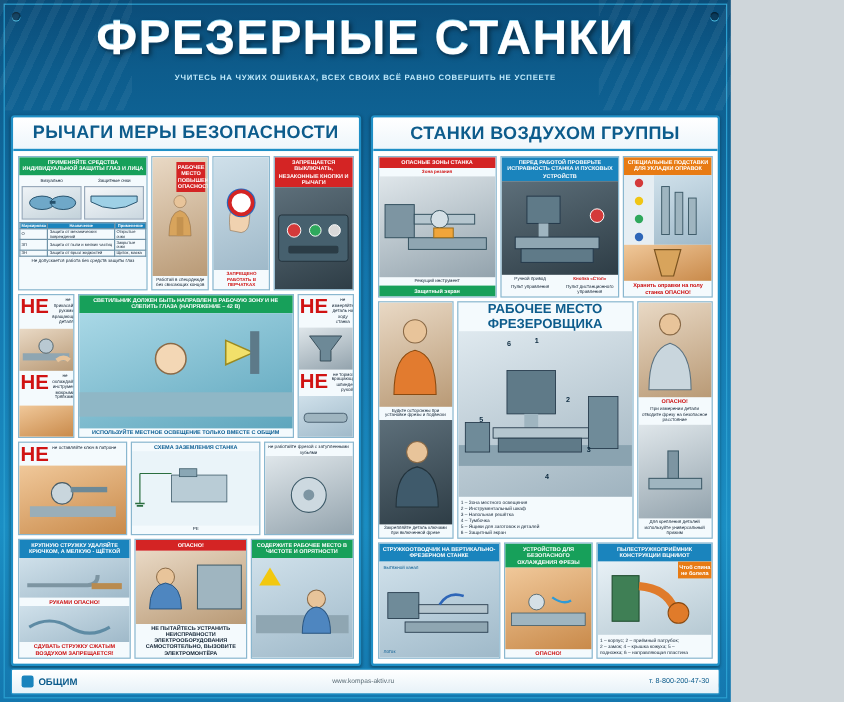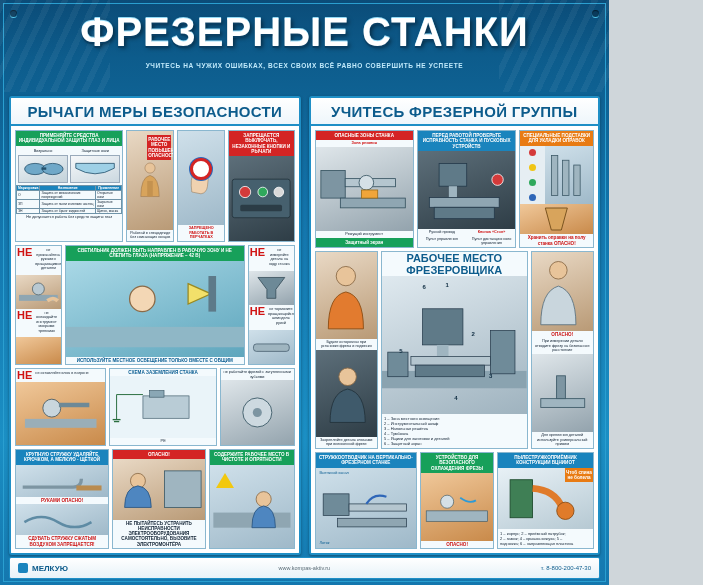--- a/index.html
+++ b/index.html
@@ -31,21 +31,21 @@
   .row{display:flex;gap:3px;}
   .cell{border:1px solid #8ab7cf;background:#f4fafd;position:relative;overflow:hidden;}
   .cap{font-size:4.6px;line-height:1.15;color:#123;padding:1px 2px;text-align:center;font-weight:bold;}
   .cap.red{color:#cc1111;}
   .cap.blue{color:#0a5d92;}
   .hdr-strip{background:#1a84bd;color:#fff;font-size:4.6px;font-weight:bold;text-align:center;padding:2px 1px;line-height:1.15;}
   .hdr-strip.red{background:#d42424;}
   .hdr-strip.green{background:#17a05a;}
   .hdr-strip.orange{background:#e87b13;}
 
-  .ne{font-size:11px;font-weight:bold;color:#d01313;line-height:1;}
+  .ne{font-size:17px;font-weight:bold;color:#d01313;line-height:1;}
   .photo{background:linear-gradient(160deg,#cfe0ea,#9fb9c9);position:relative;}
   .photo.man{background:linear-gradient(160deg,#e9d9c5,#b99a76);}
   .photo.dark{background:linear-gradient(160deg,#5d6f7a,#2e3d46);}
   .photo.teal{background:linear-gradient(160deg,#a9d8e6,#5ea6bd);}
   .photo.warm{background:linear-gradient(160deg,#f0c89a,#c98a4a);}
   .photo.steel{background:linear-gradient(160deg,#dfe6ea,#93a3ad);}
 
   .sign{width:16px;height:16px;border-radius:50%;background:#2e66b8;border:1px solid #fff;box-shadow:0 0 0 1px #2e66b8;}
   .sign.ban{background:#fff;border:3px solid #d42424;}
   .warn-tri{width:0;height:0;border-left:9px solid transparent;border-right:9px solid transparent;border-bottom:15px solid #f2c80f;}
@@ -318,21 +318,21 @@
               </svg>
               <div class="warn-tri" style="position:absolute;left:6px;top:8px"></div>
             </div>
           </div>
         </div>
 
       </div>
     </div>
 
     <div class="panel">
-      <div class="panel-title">УЧИТЕСЬ ФРЕЗЕРНОЙ ГРУППЫ</div>
+      <div class="panel-title">СТАНКИ ВОЗДУХОМ ГРУППЫ</div>
       <div class="panel-body">
 
         <div class="row g3" style="height:118px">
           <div class="cell col fill">
             <div class="hdr-strip red">ОПАСНЫЕ ЗОНЫ СТАНКА</div>
             <div class="tiny red">Зона резания</div>
             <div class="photo steel fill">
               <svg width="100%" height="100%" viewBox="0 0 120 70">
                 <rect x="6" y="12" width="30" height="34" fill="#7d95a2" stroke="#33505e"></rect>
                 <rect x="36" y="22" width="62" height="10" fill="#b5c6cf" stroke="#33505e"></rect>
@@ -505,18 +505,18 @@
           </div>
         </div>
 
       </div>
     </div>
   </div>
 
   <div class="footer">
     <div class="brand">
       <span class="dot"></span>
-      <span>МЕЛКУЮ</span>
+      <span>ОБЩИМ</span>
     </div>
     <div class="foot-center">www.kompas-aktiv.ru</div>
     <div class="foot-right">т. 8-800-200-47-30</div>
   </div>
 </div>
 
 </body></html>

